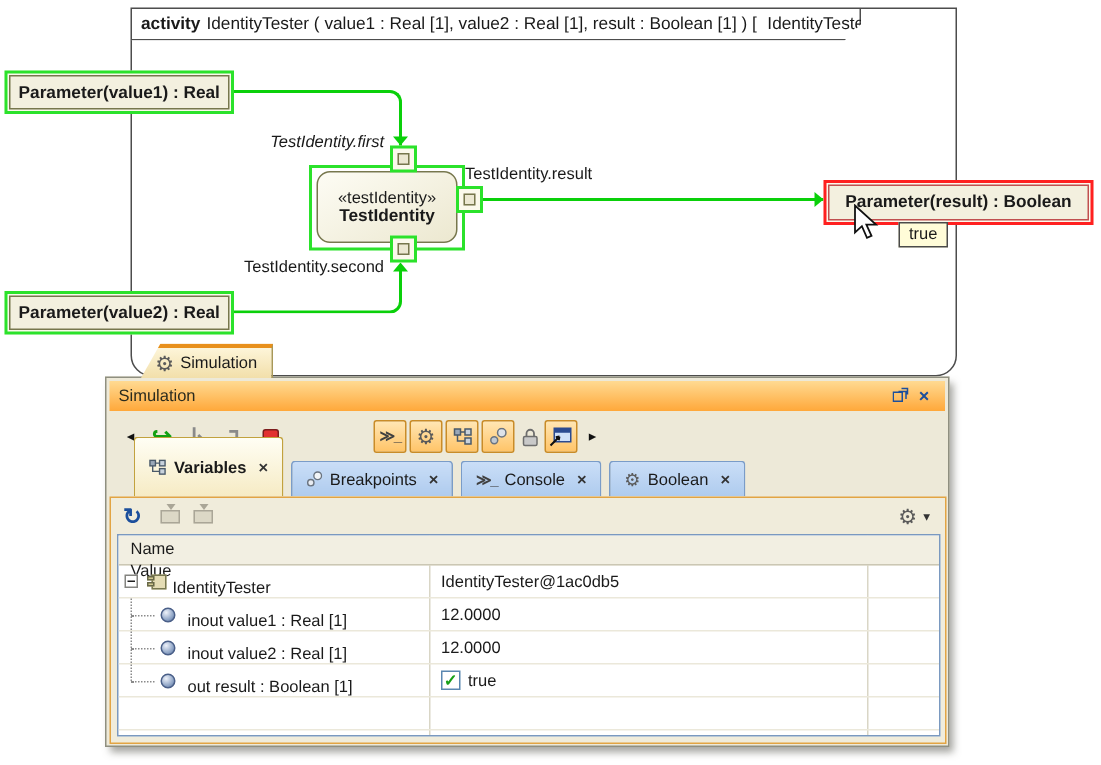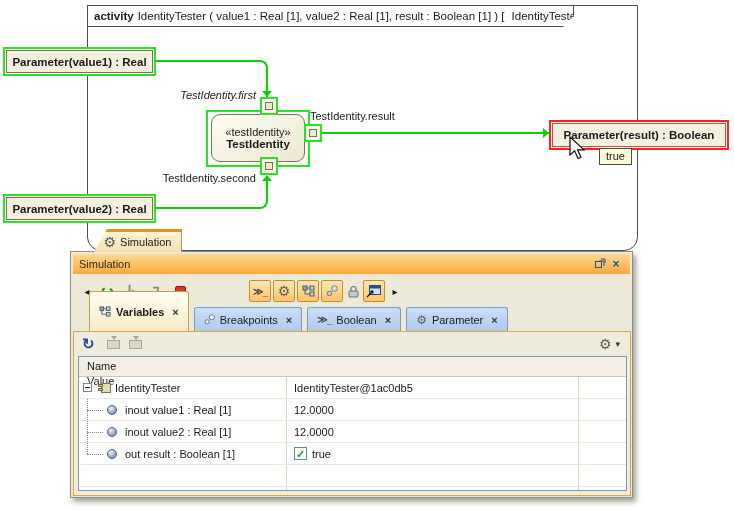--- a/index.html
+++ b/index.html
@@ -89,21 +89,21 @@
   #vt-right { position:absolute; right:10px; top:0; height:24px; display:flex; align-items:center; gap:4px; }
   #vt-right .caret { font-size:9px; color:#333; }
 
   #table-wrap { left:4px; top:24px; width:549px; height:135px; border:1px solid #7a99c0; background:#fff; overflow:hidden; }
   .col-div { top:0; bottom:0; width:1px; background:#d9d6c6; z-index:0; }
   #cd1 { left:207px; } #cd2 { left:499px; }
   #thead { left:0; top:0; width:100%; height:20px; background:#f2efe2; border-bottom:1px solid #cbc7b4; display:flex; z-index:1;flex-direction:column; }
   #thead .hc { padding:3px 0 0 8px; }
   #thead .hc1 { width:207px; } 
   .trow { position:relative; display:flex; height:22px; border-bottom:1px solid #ebe8da; z-index:1; }
-  .ncell { width:207px; position:relative; display:flex; align-items:center; }
+  .ncell { width:207px; position:relative; display:flex; align-items:flex-end; }
   .vcell { flex:1; display:flex; align-items:center; padding-left:8px; }
   #tbody { position:absolute; left:0; top:20px; width:100%; }
 
   .expander { position:absolute; left:4px; top:6px; width:9px; height:9px; border:1px solid #848480; background:#fff; }
   .expander::after { content:""; position:absolute; left:1px; top:3px; width:5px; height:1px; background:#202020; }
   .obj-ico { position:absolute; left:19px; top:6px; width:13px; height:10px; }
   .obj-ico .b { position:absolute; left:3px; top:0; width:10px; height:10px; background:#e4dcb4; border:1px solid #787850; }
   .obj-ico .t1,.obj-ico .t2 { position:absolute; left:0; width:5px; height:3px; background:#d0c890; border:1px solid #686848; }
   .obj-ico .t1 { top:1px; } .obj-ico .t2 { top:5px; }
   .row1-label { margin-left:36px; }
@@ -252,26 +252,26 @@
     <span class="vtab">
       <svg width="11" height="11" viewBox="0 0 12 12">
           <circle cx="3.5" cy="8.5" r="2.3" fill="#e8ecf2" stroke="#6a7480"></circle>
           <circle cx="8.5" cy="3.5" r="2.8" fill="#f2f5f8" stroke="#6a7480"></circle>
         </svg>
       <span>Breakpoints</span>
       <span class="x">×</span>
     </span>
     <span class="vtab">
       <span class="g-console">≫_</span>
-      <span>Boolean</span>
+      <span>Console</span>
       <span class="x">×</span>
     </span>
     <span class="vtab">
       <span class="g-gear" style="font-size:12px;">⚙</span>
-      <span>Parameter</span>
+      <span>Boolean</span>
       <span class="x">×</span>
     </span>
   </div>
 
   <div class="abs" id="tab-content">
     <div class="abs" id="view-toolbar">
       <span class="g-refresh" style="margin-right:12px;">↻</span>
       <span class="dis-ico"></span>
       <span class="dis-ico"></span>
       <span id="vt-right">

